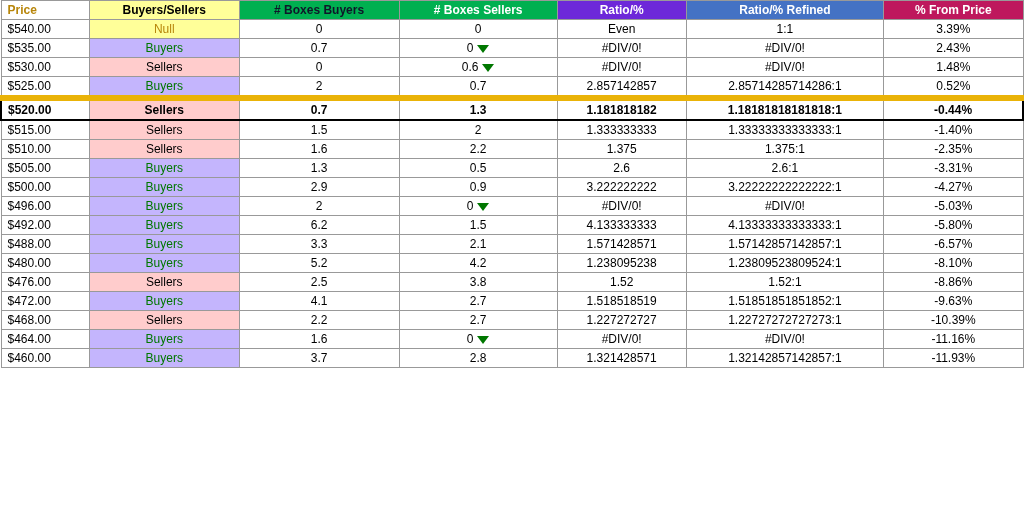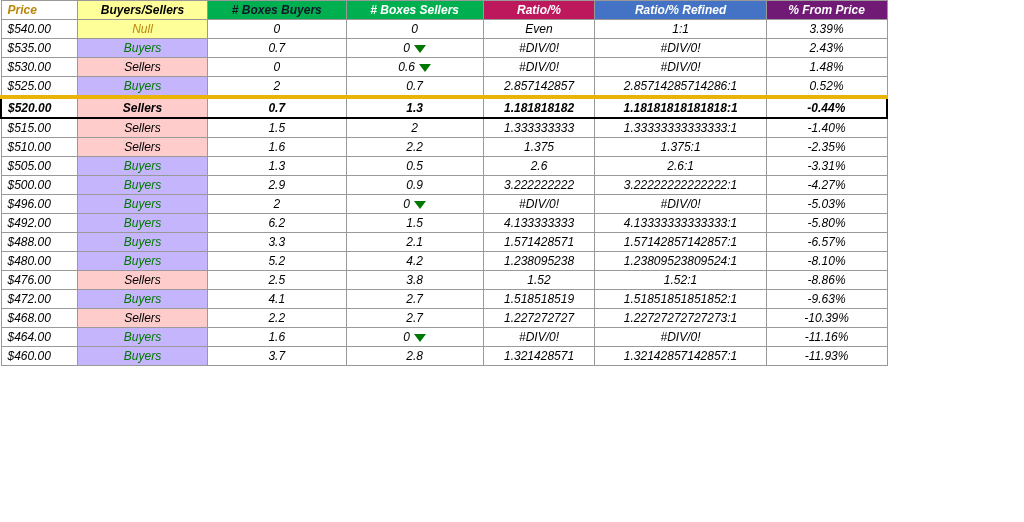--- a/index.html
+++ b/index.html
@@ -1,34 +1,34 @@
 <!DOCTYPE html>
 <html><head>
   <meta charset="utf-8">
   <style>
     * { margin: 0; padding: 0; box-sizing: border-box; }
     body { font-family: Arial, sans-serif; font-size: 12px; background: #fff; }
-    table { border-collapse: collapse; width: 888px; font-style: italic; }
+    table { border-collapse: collapse; width: 1024px; }
     th, td { border: 1px solid #999; padding: 2px 6px; text-align: center; white-space: nowrap; }
     th { font-weight: bold; }
     .col-price { text-align: left; font-weight: normal; }
     .bold-row td { font-weight: bold; }
     .bold-row .col-price { font-weight: bold; }
     .header-price { background: #fff; color: #b8860b; font-weight: bold; text-align: left; }
     .header-bs { background: #ffff99; color: #000; font-weight: bold; }
     .header-boxes-buyers { background: #00b050; color: #0f172a; font-weight: bold; }
     .header-boxes-sellers { background: #00b050; color: #fff; font-weight: bold; }
-    .header-ratio { background: #be185d; color: #fff; font-weight: bold; }
+    .header-ratio { background: #6d28d9; color: #fff; font-weight: bold; }
     .header-ratio-refined { background: #4472c4; color: #fff; font-weight: bold; }
-    .header-pct { background: #701a75; color: #fff; font-weight: bold; }
+    .header-pct { background: #be185d; color: #fff; font-weight: bold; }
     .buyers { background: #c4b5fd; color: #007700; }
     .sellers { background: #ffcccc; color: #000000; }
     .null-cell { background: #ffff99; color: #b8860b; }
     .bold-row { border: 2.5px solid #000; }
-    .bold-row td { border-top: 4px solid #eab308; border-bottom: 2px solid #000; margin-top: 28px; }
+    .bold-row td { border-top: 6px solid #eab308; border-bottom: 2px solid #000; margin-top: 28px; }
     .bold-row td:first-child { border-left: 2px solid #000; }
     .bold-row td:last-child { border-right: 2px solid #000; }
     .arrow-cell { position: relative; }
     .green-arrow { display: inline-block; width: 0; height: 0; border-left: 6px solid transparent; border-right: 6px solid transparent; border-top: 8px solid #007700; margin-left: 4px; vertical-align: middle; }
   </style>
 </head>
 <body>
 
 <table>
   <thead>

